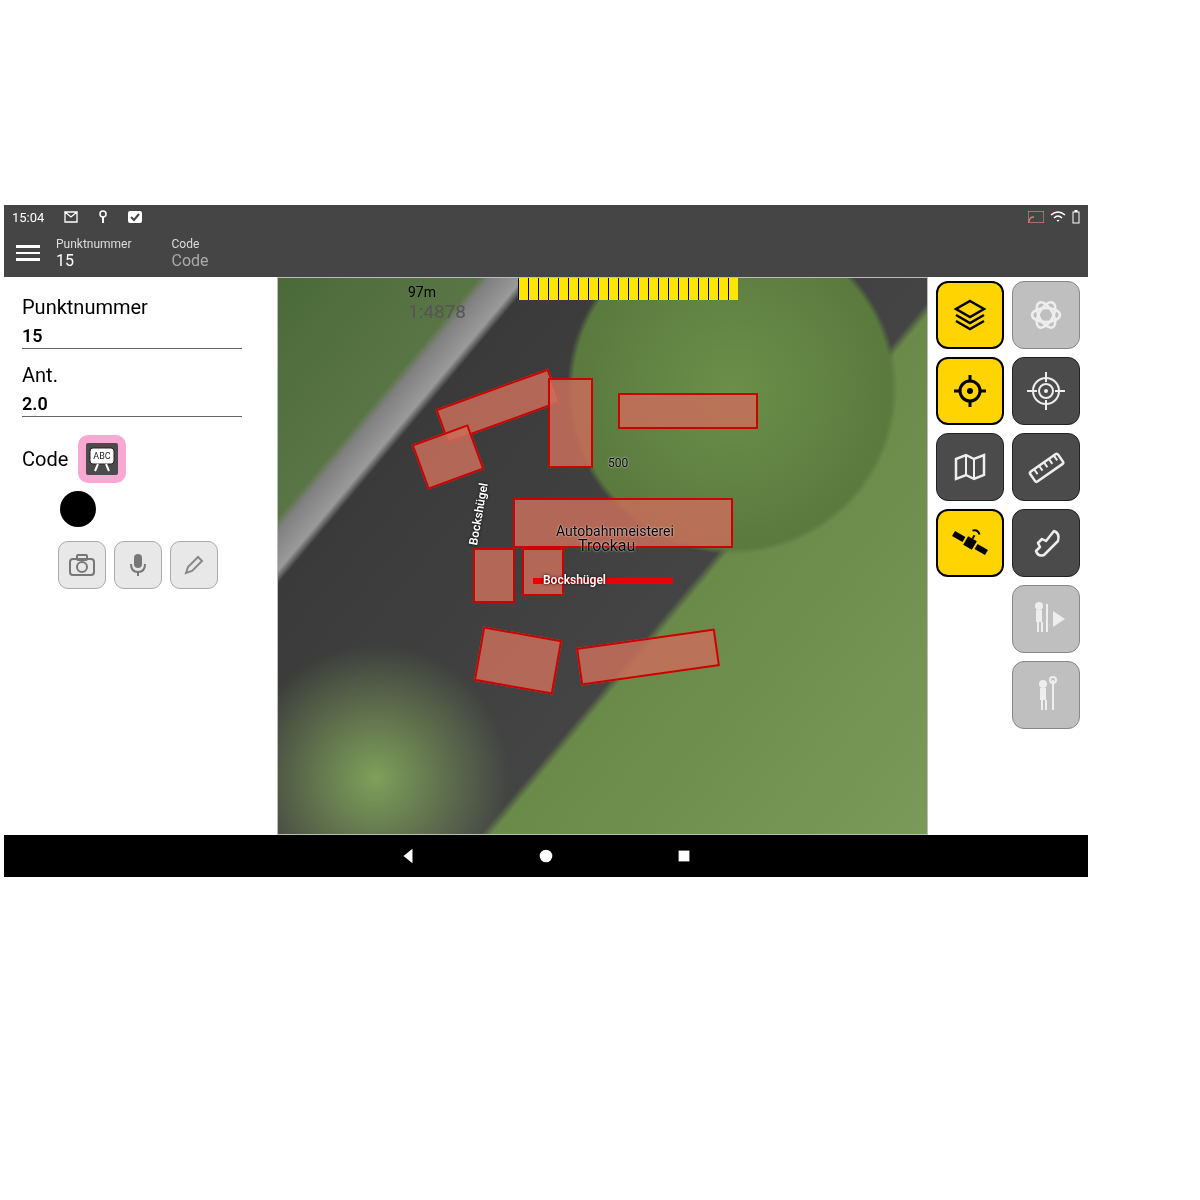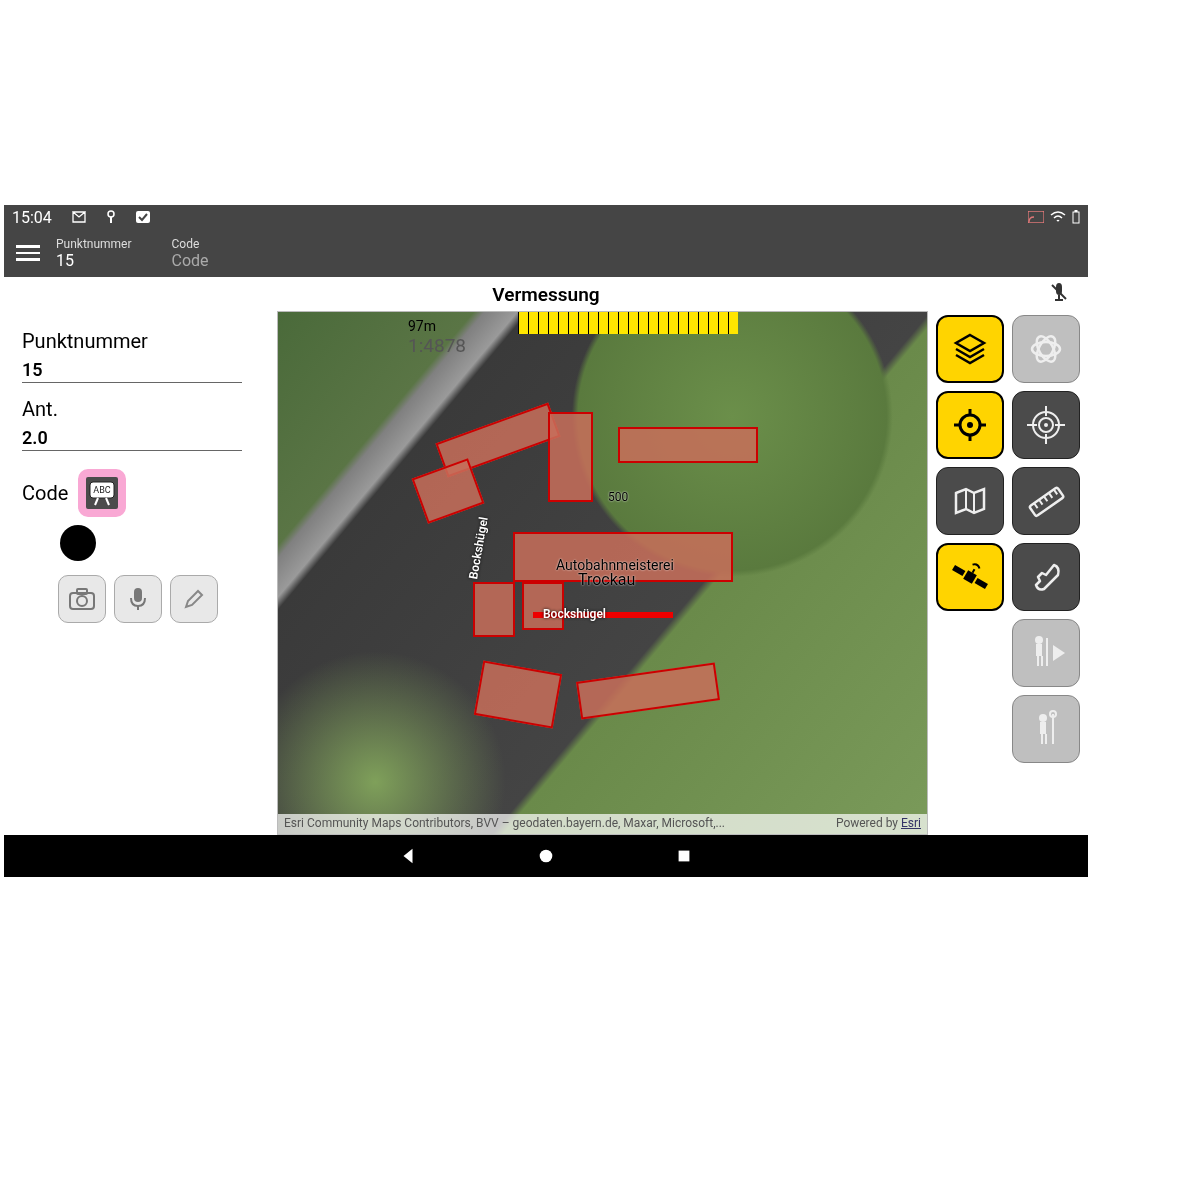--- a/index.html
+++ b/index.html
@@ -4,21 +4,21 @@
 <style>
   * { box-sizing: border-box; margin: 0; padding: 0; font-family: Roboto, Arial, sans-serif; }
   body { width: 1200px; height: 1200px; background: #fff; position: relative; }
   .screen {
     position: absolute; top: 205px; left: 4px; width: 1084px; height: 672px;
     background: #fff; display: flex; flex-direction: column;
   }
   
   .statusbar {
     height: 24px; background: #454545; color: #fff; display: flex;
-    align-items: center; padding: 0 8px; font-size: 16px; gap: 20px;
+    align-items: center; padding: 0 8px; font-size: 13px; gap: 20px;
   }
   .statusbar .right { margin-left: auto; display: flex; gap: 6px; align-items: center; }
   
   .appbar {
     height: 48px; background: #454545; color: #fff; display: flex; align-items: center; padding: 0 12px;
   }
   .hamburger { width: 24px; display: flex; flex-direction: column; gap: 4px; cursor: pointer; }
   .hamburger span { height: 2.5px; background: #fff; }
   .appfields { display: flex; gap: 40px; margin-left: 16px; }
   .appfield { display: flex; flex-direction: column; }
@@ -141,31 +141,20 @@
         <span class="lbl">Punktnummer</span>
         <span class="val">15</span>
       </div>
       <div class="appfield">
         <span class="lbl">Code</span>
         <span class="val placeholder">Code</span>
       </div>
     </div>
   </div>
 
-  <div class="titlerow">
-    <span>Vermessung</span>
-    <span class="mic">
-      <svg width="22" height="22">
-          <path d="M11 3 V13 M8 6 Q8 2 11 2 Q14 2 14 6 V10 Q14 14 11 14 Q8 14 8 10 Z" fill="#333"></path>
-          <rect x="10" y="14" width="2" height="4" fill="#333"></rect>
-          <rect x="7" y="18" width="8" height="2" fill="#333"></rect>
-          <line x1="4" y1="4" x2="18" y2="18" stroke="#333" stroke-width="2"></line>
-        </svg>
-    </span>
-  </div>
 
   <div class="main">
 
     <div class="sidebar">
       <div class="fldlbl">Punktnummer</div>
       <input value="15" style="">
       <div class="fldlbl">Ant.</div>
       <input value="2.0" style="">
       <div class="coderow">
         <span class="fldlbl" style="margin:0">Code</span>
@@ -219,26 +208,20 @@
       <div class="bldg" style="top:155px; left:140px; width:60px; height:48px; transform:rotate(-20deg)"></div>
 
       <div class="redline"></div>
 
       <div class="label" style="top:178px; left:330px">500</div>
       <div class="label" style="top:245px; left:278px; font-size:14px">Autobahnmeisterei</div>
       <div class="label" style="top:258px; left:300px; font-size:16px">Trockau</div>
       <div class="label" style="top:295px; left:265px; font-weight:600; color:#fff; text-shadow:0 0 3px #000">Bockshügel</div>
       <div class="label" style="top:260px; left:195px; font-weight:600; color:#fff; text-shadow:0 0 3px #000; transform:rotate(-80deg); transform-origin:left">Bockshügel</div>
 
-      <div class="attribution">
-        <span>Esri Community Maps Contributors, BVV – geodaten.bayern.de, Maxar, Microsoft,...</span>
-        <span>
-          <span>Powered by </span><a href="#">Esri</a>
-        </span>
-      </div>
     </div>
 
     <div class="tools">
       <div class="toolcol">
         <div class="toolbtn yellow">
           <svg width="40" height="40">
               <path d="M20 6 L34 14 L20 22 L6 14 Z M6 20 L20 28 L34 20 M6 26 L20 34 L34 26" fill="none" stroke="#000" stroke-width="2.5"></path>
             </svg>
         </div>
         <div class="toolbtn yellow">

